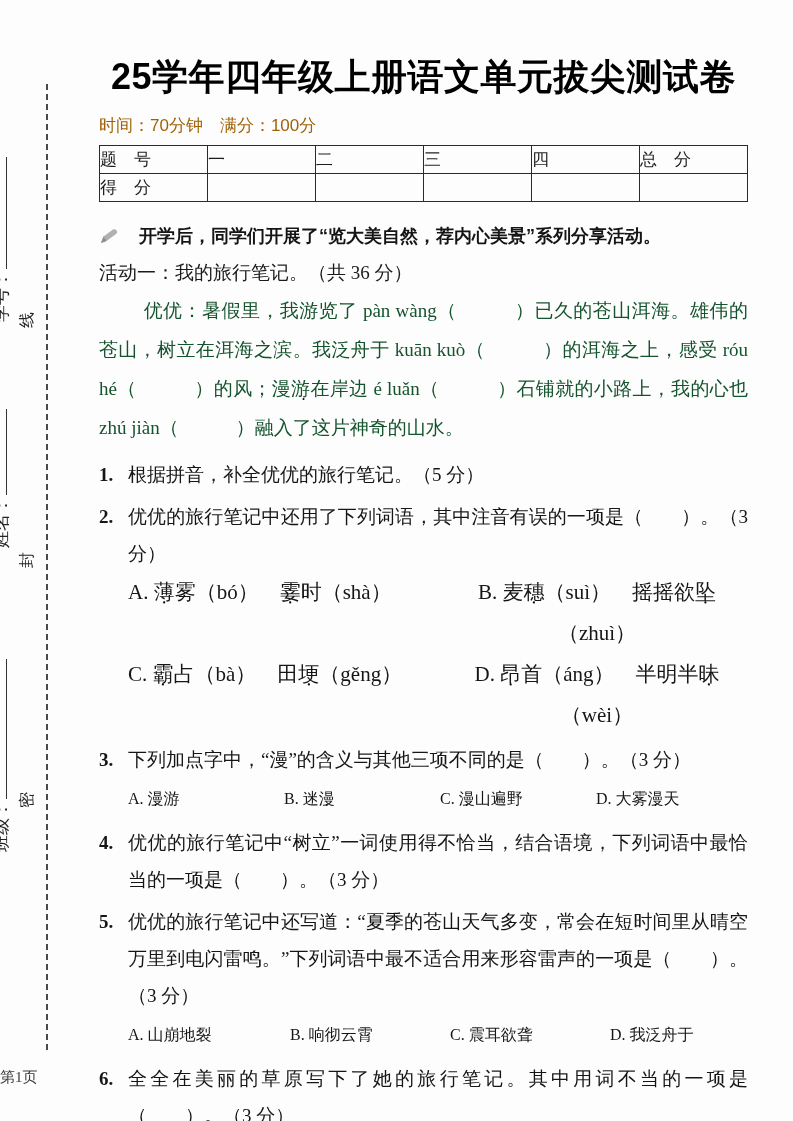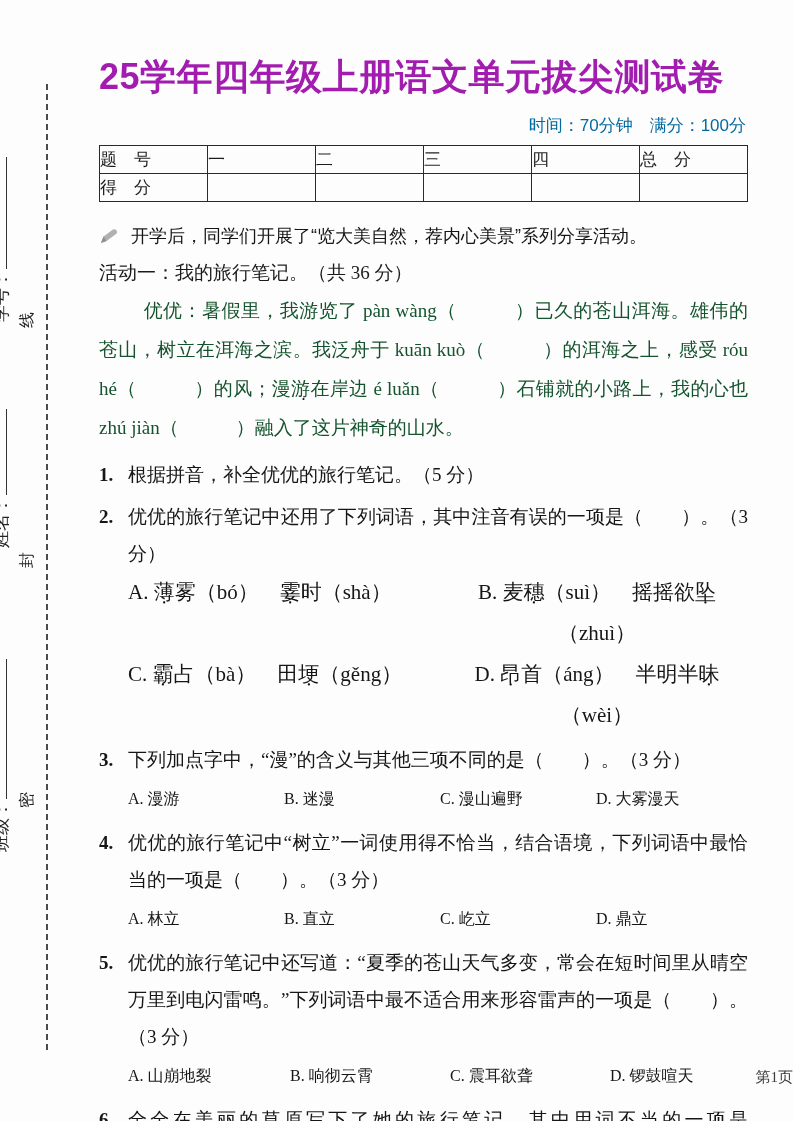--- a/index.html
+++ b/index.html
@@ -22,40 +22,40 @@
     vertical-align:baseline;margin-left:2px;
   }
   .vchar{
     position:absolute;left:38px;font-size:16px;color:#222;background:#fdfdfd;
     padding:1px 4px;transform:rotate(-90deg);transform-origin:0 100%;
     height:21px;line-height:21px;
   }
   
   .content{position:absolute;left:99px;top:0;width:649px;}
   .title{
-    margin:54px 0 0;text-align:left;font-weight:bold;font-size:36px;line-height:1.25;
-    font-family:"Liberation Sans","DejaVu Sans",sans-serif;letter-spacing:0.5px;color:#a21caf;
+    margin:54px 0 0;text-align:center;font-weight:bold;font-size:36px;line-height:1.25;
+    font-family:"Liberation Sans","DejaVu Sans",sans-serif;letter-spacing:0.5px;color:#000000;
   }
   .subtitle{
     margin:6px 0 0;text-align:center;font-weight:bold;font-size:27px;
     font-family:"Liberation Sans","DejaVu Sans",sans-serif;color:#111;
   }
   .meta{
-    margin:15px 2px 8px 0;text-align:right;font-size:17px;
-    font-family:"Liberation Sans","DejaVu Sans",sans-serif;color:#0369a1;
+    margin:15px 2px 8px 0;text-align:left;font-size:17px;
+    font-family:"Liberation Sans","DejaVu Sans",sans-serif;color:#a16207;
   }
   table.score{width:100%;border-collapse:collapse;table-layout:fixed;}
   table.score td{
     border:1.5px solid #2a2a2a;height:27px;text-align:left;
     font-size:17px;color:#1c1c1c;padding:0;
   }
   .intro{
-    margin-top:22px;font-weight:normal;font-size:18px;line-height:24px;
+    margin-top:22px;font-weight:bold;font-size:18px;line-height:24px;
     font-family:"Liberation Sans","DejaVu Sans",sans-serif;color:#151515;
-    display:flex;align-items:center;gap:12px;
+    display:flex;align-items:center;gap:20px;
   }
   .intro .ic{flex:none;display:inline-flex;align-items:center;}
   .activity{margin-top:13px;font-size:19px;line-height:24px;color:#1b1b1b;}
   .passage{
     margin-top:6px;font-size:19px;line-height:39px;text-align:justify;
     text-indent:2.35em;color:#14532d;
   }
   .questions{margin-top:9px;}
   .q{display:flex;margin-top:5px;font-size:19px;line-height:37px;}
   .q .qnum{flex:none;width:29px;font-weight:bold;}
@@ -65,21 +65,21 @@
   .optrow .o4:last-child{width:auto;flex:1;}
   .optrow2{margin-left:29px;display:flex;font-size:21px;line-height:41px;}
   .optrow2 .c1{width:318px;flex:none;}
   .optrow2 .c2{flex:1;text-align:center;}
   .dotc{position:relative;}
   .dotc::after{
     content:"•";position:absolute;left:50%;bottom:-0.5em;
     transform:translateX(-50%);font-size:0.45em;line-height:1;color:#111;
   }
   .footer{
-    position:absolute;left:0;right:0;bottom:34px;text-align:right;
+    position:absolute;left:0;right:0;bottom:34px;text-align:left;
     font-size:15px;color:#3a3a3a;
   }
 </style>
 </head>
 <body>
 
 <div class="seal-line"></div>
 
 <div class="vlabel" style="top:300px">
   <span>学号：</span><span class="blank" style="width:112px"></span>
@@ -164,36 +164,30 @@
       <span class="o4"><span>A. </span><span class="dotc">漫</span><span>游</span></span>
       <span class="o4"><span>B. 迷</span><span class="dotc">漫</span></span>
       <span class="o4"><span>C. </span><span class="dotc">漫</span><span>山遍野</span></span>
       <span class="o4"><span>D. 大雾</span><span class="dotc">漫</span><span>天</span></span>
     </div>
 
     <div class="q">
       <span class="qnum">4.</span>
       <span class="qtext">优优的旅行笔记中“树立”一词使用得不恰当，结合语境，下列词语中最恰当的一项是（　　）。（3 分）</span>
     </div>
-    <div class="optrow">
-      <span class="o4">A. 林立</span>
-      <span class="o4">B. 直立</span>
-      <span class="o4">C. 屹立</span>
-      <span class="o4">D. 鼎立</span>
-    </div>
 
     <div class="q">
       <span class="qnum">5.</span>
       <span class="qtext">优优的旅行笔记中还写道：“夏季的苍山天气多变，常会在短时间里从晴空万里到电闪雷鸣。”下列词语中最不适合用来形容雷声的一项是（　　）。（3 分）</span>
     </div>
     <div class="optrow">
       <span class="o4" style="width:162px">A. 山崩地裂</span>
       <span class="o4" style="width:160px">B. 响彻云霄</span>
       <span class="o4" style="width:160px">C. 震耳欲聋</span>
-      <span class="o4">D. 锣鼓喧天</span>
+      <span class="o4">D. 我泛舟于</span>
     </div>
 
     <div class="q">
       <span class="qnum">6.</span>
       <span class="qtext">全全在美丽的草原写下了她的旅行笔记。其中用词不当的一项是（　　）。（3 分）</span>
     </div>
 
   </div>
 </div>
 

